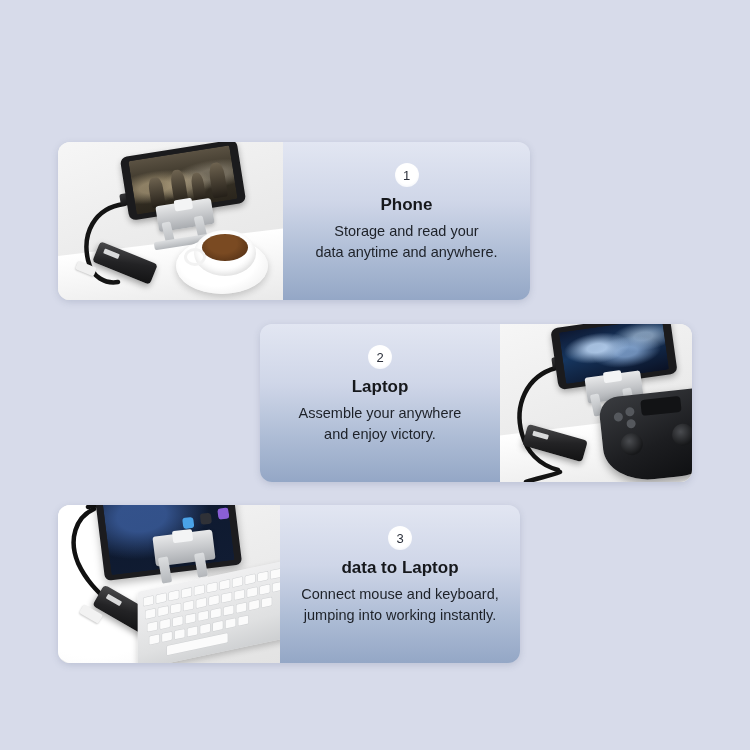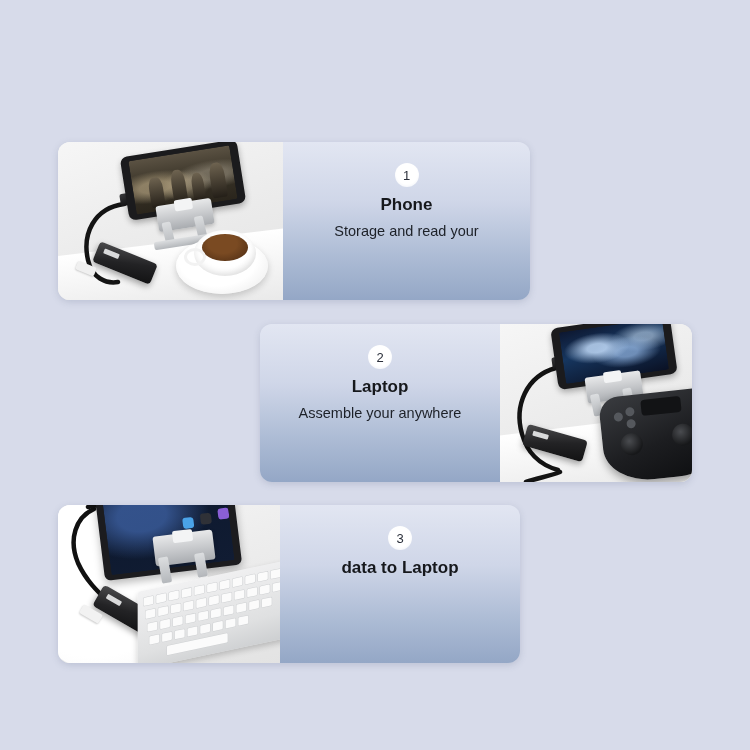--- a/index.html
+++ b/index.html
@@ -303,31 +303,33 @@
         <div class="coffee" style="left:144px;top:92px;width:46px;height:27px;"></div>
         <div class="cup-handle" style="left:126px;top:106px;width:22px;height:18px;"></div>
       </div>
     </div>
 
     <div class="panel">
       <div class="badge">1</div>
       <div class="card-title">Phone</div>
       <div class="card-desc">
         <span>Storage and read your</span>
+        <span>data anytime and anywhere.</span>
       </div>
     </div>
   </div>
 
   <div class="card card-2">
 
     <div class="panel">
       <div class="badge">2</div>
       <div class="card-title">Laptop</div>
       <div class="card-desc">
         <span>Assemble your anywhere</span>
+        <span>and enjoy victory.</span>
       </div>
     </div>
 
     <div class="photo">
       <div class="scene">
         <div class="desk"></div>
         <div class="desk-edge"></div>
 
         <svg class="cable" viewBox="0 0 192 158">
           <path d="M56 44 C 26 52, 14 82, 22 110 C 28 132, 44 142, 58 146" fill="none" stroke="#131313" stroke-width="4.5" stroke-linecap="round"></path>
@@ -444,16 +446,20 @@
           <div class="key" style="left:103px;top:46px;width:10px;height:8px;"></div>
 
           <div class="key" style="left:30px;top:59px;width:62px;height:9px;"></div>
         </div>
       </div>
     </div>
 
     <div class="panel">
       <div class="badge">3</div>
       <div class="card-title">data to Laptop</div>
+      <div class="card-desc">
+        <span>Connect mouse and keyboard,</span>
+        <span>jumping into working instantly.</span>
+      </div>
     </div>
   </div>
 
 </div>
 
 </body></html>

